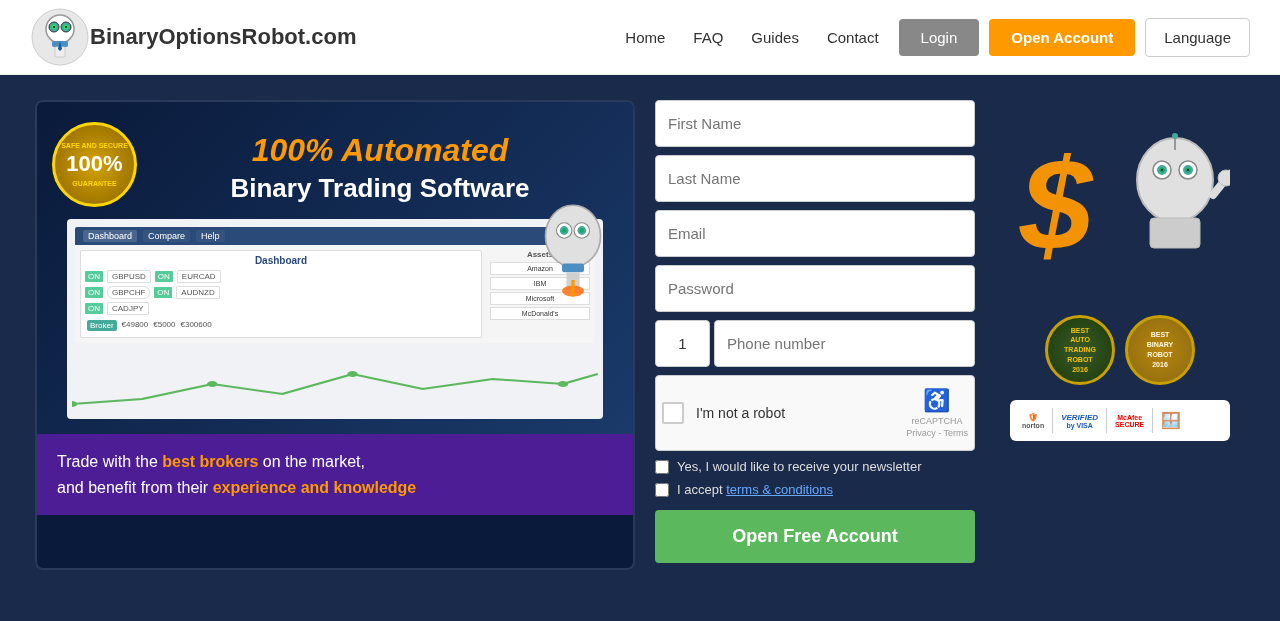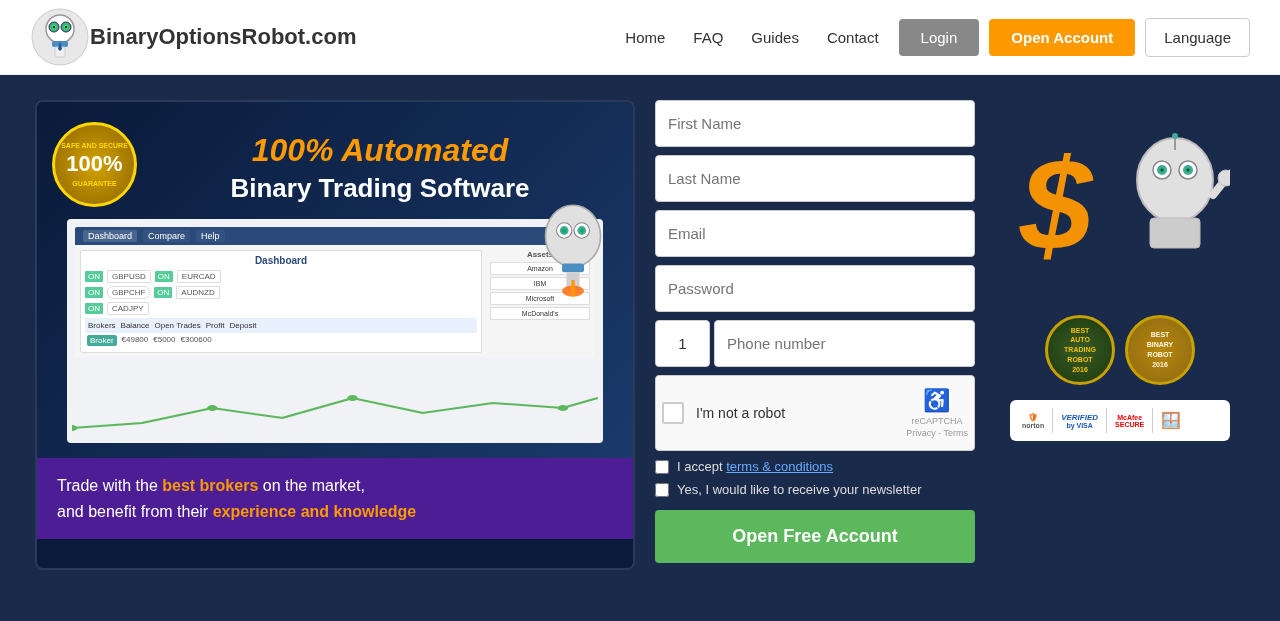--- a/index.html
+++ b/index.html
@@ -110,21 +110,21 @@
       font-size: 26px;
       font-weight: bold;
       color: #fff;
       margin-bottom: 15px;
     }
     .dashboard-preview {
       background: #f0f2f5;
       border-radius: 4px;
       padding: 8px;
       margin: 0 10px;
-      height: 224px;
+      height: 200px;
       overflow: hidden;
       position: relative;
     }
     .hero-bottom {
       padding: 15px 20px;
       text-align: left;
       background: #4c1d95;
     }
     .hero-bottom-text {
       font-size: 16px;
@@ -407,27 +407,20 @@
               <span style="background:#5c9; color:#fff; font-size:8px; padding:1px 3px; border-radius:1px;">ON</span>
               <span style="background:#fff; border:1px solid #ddd; padding:1px 4px; font-size:8px; border-radius:6px;">GBPCHF</span>
               <span style="background:#5c9; color:#fff; font-size:8px; padding:1px 3px; border-radius:1px;">ON</span>
               <span style="background:#fff; border:1px solid #ddd; padding:1px 4px; font-size:8px; border-radius:1px;">AUDNZD</span>
             </div>
             <div style="display:flex; gap:4px; margin-bottom:3px; align-items:center;">
               <span style="background:#5c9; color:#fff; font-size:8px; padding:1px 3px; border-radius:1px;">ON</span>
               <span style="background:#fff; border:1px solid #ddd; padding:1px 4px; font-size:8px; border-radius:1px;">CADJPY</span>
             </div>
 
-            <div style="background:#e8f0fe; padding:3px; border-radius:2px; font-size:8px; margin-top:3px; display:flex; gap:5px; color:#333;">
-              <span>Brokers</span>
-                <span>Balance</span>
-                <span>Open Trades</span>
-                <span>Profit</span>
-                <span>Deposit</span>
-            </div>
             <div style="font-size:8px; color:#555; padding:2px; display:flex; gap:5px;">
               <span style="background:#4a9; color:#fff; padding:1px 3px; border-radius:2px;">Broker</span>
               <span>€49800</span>
                 <span>€5000</span>
                 <span>€300600</span>
             </div>
           </div>
 
           <div style="width:100px; position:relative;">
             <div style="font-size:8px; color:#555; margin-bottom:3px; font-weight:bold;">Assets</div>
@@ -494,28 +487,28 @@
       </div>
       <div class="recaptcha-right">
         <span class="recaptcha-logo">♿</span>
         <span class="recaptcha-brand">reCAPTCHA</span>
         <span class="recaptcha-links">Privacy - Terms</span>
       </div>
     </div>
 
     <div class="checkbox-row">
       <input type="checkbox" class="form-checkbox" style="">
+      <label class="checkbox-label">Yes, I would like to receive your newsletter</label>
+    </div>
+
+    <div class="checkbox-row">
+      <input type="checkbox" class="form-checkbox" style="">
       <label class="checkbox-label">
         <span>I accept </span><a href="#">terms &amp; conditions</a>
       </label>
-    </div>
-
-    <div class="checkbox-row">
-      <input type="checkbox" class="form-checkbox" style="">
-      <label class="checkbox-label">Yes, I would like to receive your newsletter</label>
     </div>
 
     <button class="btn-open-free">Open Free Account</button>
   </div>
 
   <div class="right-panel">
 
     <div class="robot-dollar">
       <svg viewBox="0 0 220 200" width="220" height="200">
 

